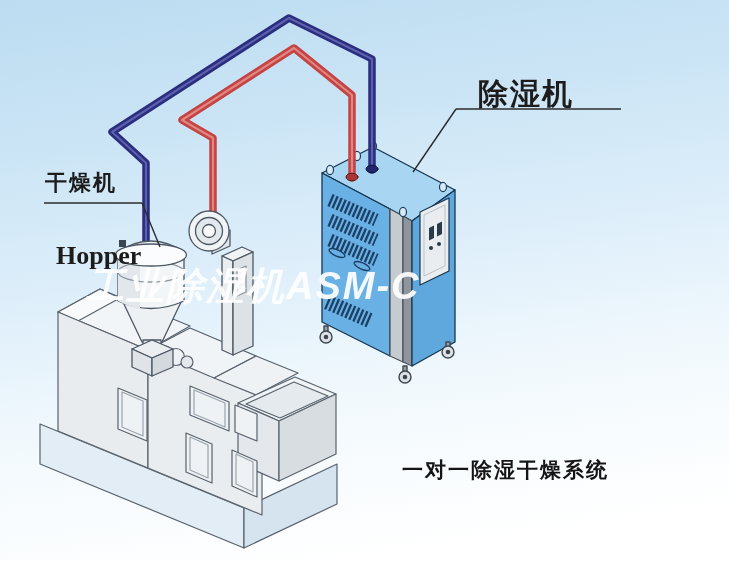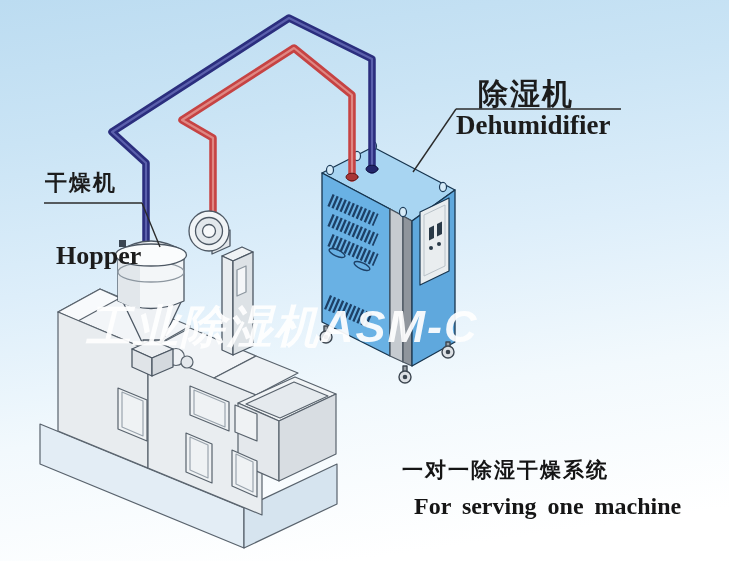--- a/index.html
+++ b/index.html
@@ -12,22 +12,22 @@
   .lbl{position:absolute;color:#1c1c1c;white-space:nowrap;text-align:center;}
   .zh{font-weight:700;letter-spacing:2px;}
   .en{font-family:"Liberation Serif",serif;font-weight:700;}
   #hopper-zh{left:45px;top:168px;font-size:22px;}
   #hopper-en{left:56px;top:205px;font-size:26px;margin-top:36px;}
   #dehum-zh{left:478px;top:74px;font-size:30px;}
   #dehum-en{left:456px;top:110px;font-size:27px;}
   #caption-zh{left:402px;top:456px;font-size:21px;color:#151515;}
   #caption-en{left:414px;top:493px;font-size:24px;word-spacing:5px;color:#151515;}
   #watermark{
-    left:86px;top:261px;font-size:45px;font-style:italic;font-weight:800;
-    color:#ffffff;opacity:0.93;letter-spacing:2px;margin-top:36px;
+    left:86px;top:261px;font-size:38px;font-style:italic;font-weight:800;
+    color:#ffffff;opacity:0.93;letter-spacing:2px;
   }
 </style>
 </head>
 <body>
 
 <div id="stage">
 
 <svg id="scene-svg" width="729" height="561" viewBox="0 0 729 561">
 
   <g stroke="#59636d" stroke-width="1.2" stroke-linejoin="round">
@@ -159,19 +159,17 @@
     <line x1="142" y1="203" x2="160" y2="247"></line>
     <line x1="456" y1="109" x2="621" y2="109"></line>
     <line x1="456" y1="109" x2="413" y2="172"></line>
   </g>
 </svg>
 
   <div class="lbl zh" id="hopper-zh">干燥机</div>
   <div class="lbl en" id="hopper-en">Hopper</div>
 
   <div class="lbl zh" id="dehum-zh">除湿机</div>
-  <div class="lbl en" id="dehum-en">Dehumidifier</div>
 
   <div class="lbl" id="watermark">工业除湿机ASM-C</div>
 
   <div class="lbl zh" id="caption-zh">一对一除湿干燥系统</div>
-  <div class="lbl en" id="caption-en">For serving one machine</div>
 </div>
 
 </body></html>

